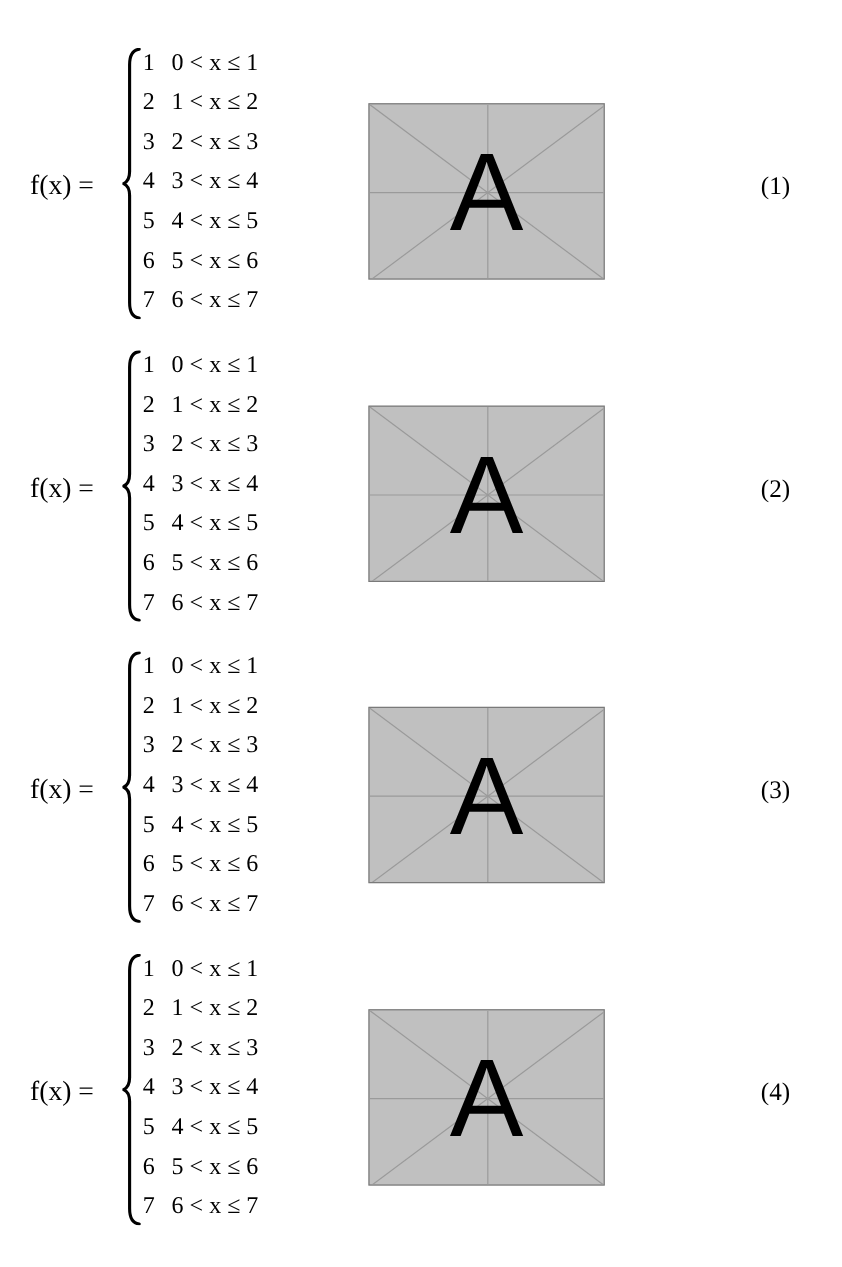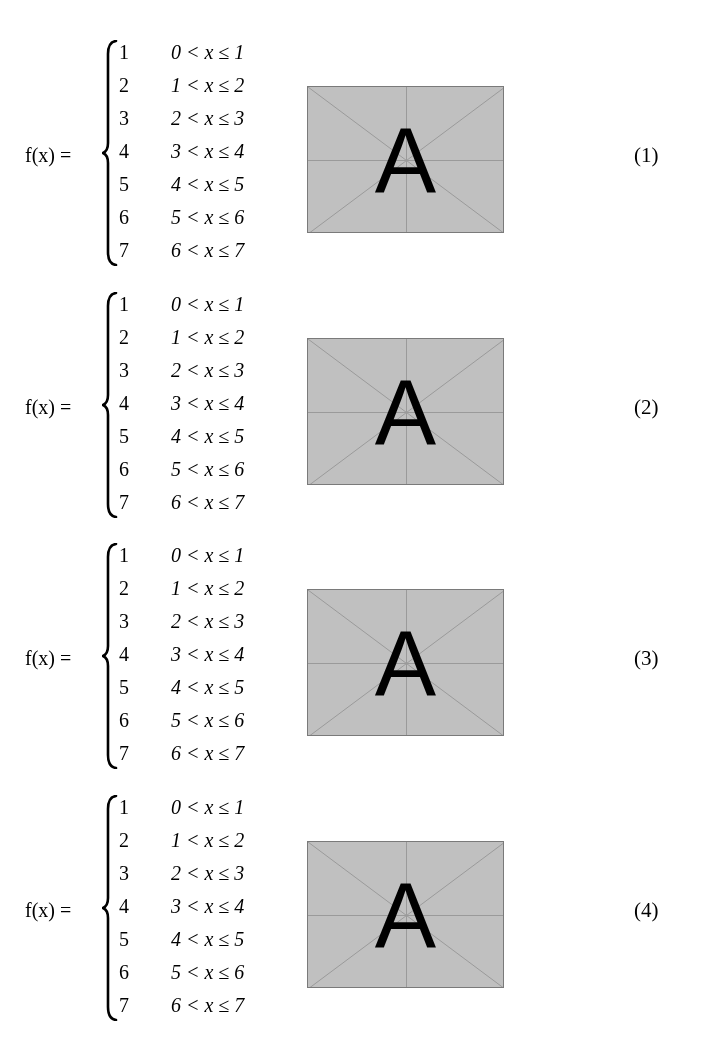--- a/index.html
+++ b/index.html
@@ -1,24 +1,24 @@
 <!DOCTYPE html>
 <html><head>
 <meta charset="utf-8">
 <style>
   html, body { margin:0; padding:0; background:#ffffff; }
   body { width:702px; height:1056px; position:relative; overflow:hidden;
          font-family:"Liberation Serif", "DejaVu Serif", serif; color:#000; }
   .eq-block { position:absolute; left:0; width:702px; height:232px; }
-  .lhs { position:absolute; left:25px; font-size:20px; line-height:24px; }
+  .lhs { position:absolute; left:25px; font-size:23px; line-height:24px; }
   .brace { position:absolute; left:102px; width:16px; }
   .cases { position:absolute; left:119px; top:0; }
   .row { position:absolute; left:0; height:33px; font-size:20px; line-height:24px; white-space:nowrap; }
   .val { position:absolute; left:0; }
-  .cond { position:absolute; left:52px;font-style:italic; }
+  .cond { position:absolute; left:24px; }
   .img-ph { position:absolute; left:307px; width:197px; height:147px; background:#c0c0c0;
             border:1px solid #7a7a7a; box-sizing:border-box; overflow:hidden; }
   .img-ph svg { position:absolute; left:0; top:0; }
   .img-letter { position:absolute; left:0; right:0; top:14px; text-align:center;
                 font-family:"Liberation Sans", "DejaVu Sans", sans-serif; font-size:92px;
                 line-height:120px; color:#000; }
   .eqnum { position:absolute; left:634px; font-size:21px; line-height:24px; }
 </style>
 </head>
 <body>

